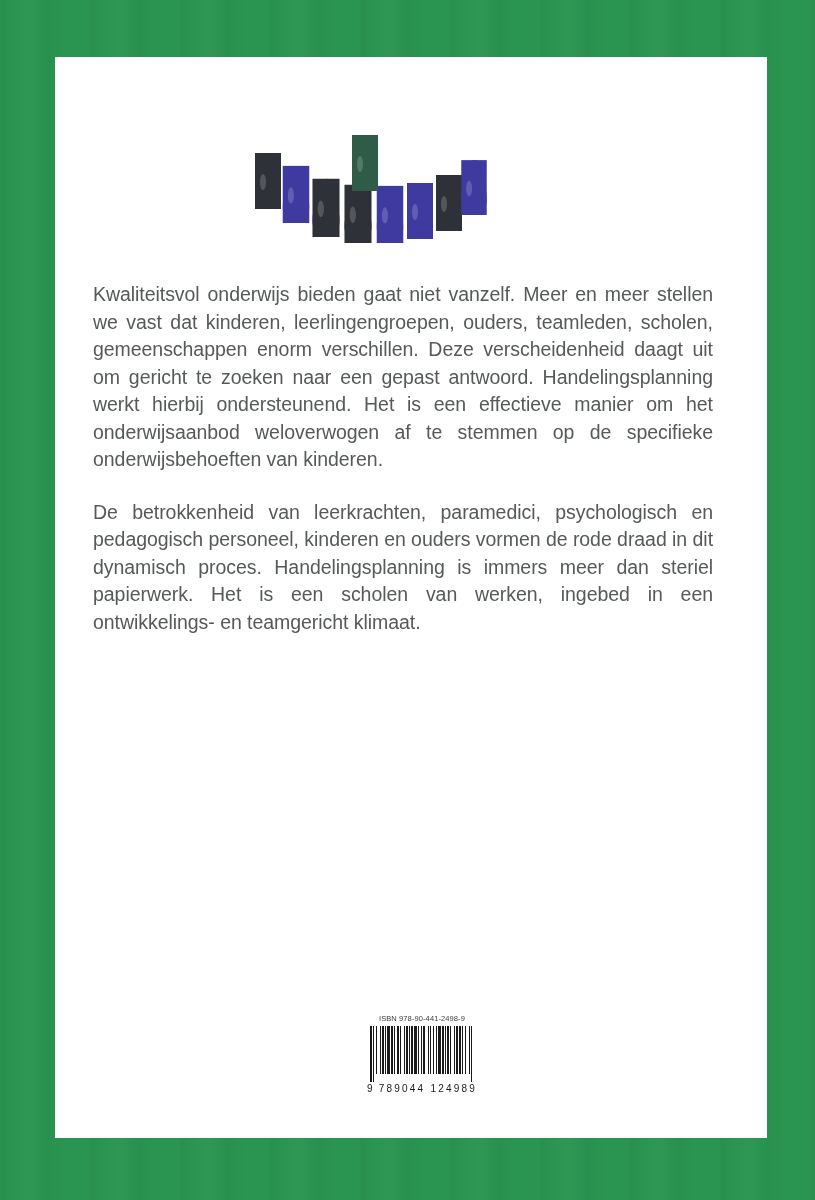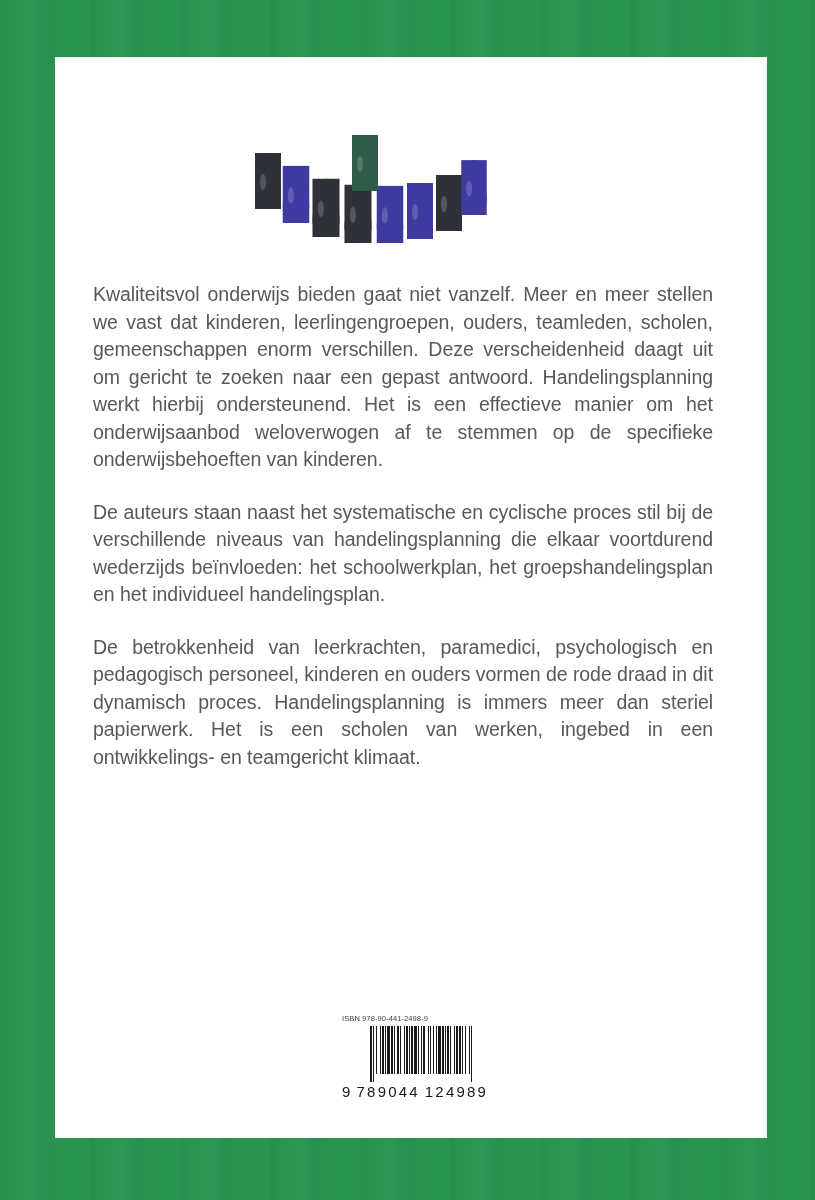--- a/index.html
+++ b/index.html
@@ -123,21 +123,21 @@
     color: #4b4b8e;
     font-weight: bold;
   }
 
   
   .barcode-area {
     position: absolute;
     left: 287px;
     top: 957px;
     width: 160px;
-    text-align: left;
+    text-align: center;
   }
   .isbn-text {
     font-family: "Liberation Sans", sans-serif;
     font-size: 7.5px;
     color: #3c3c3c;
     letter-spacing: 0.1px;
     margin-bottom: 3px;
     white-space: nowrap;
   }
   .barcode-bars {
@@ -149,21 +149,21 @@
     align-items: flex-start;
     justify-content: center;
     gap: 0;
   }
   .barcode-bars span {
     display: inline-block;
     background: #1a1a1a;
   }
   .barcode-digits {
     font-family: "Liberation Sans", sans-serif;
-    font-size: 15px;
+    font-size: 10px;
     color: #1a1a1a;
     letter-spacing: 2.2px;
     margin-top: 1px;
     white-space: nowrap;
   }
   .barcode-digits .lead {
     margin-right: 4px;
   }
   .barcode-digits .grp {
     margin-right: 5px;
@@ -229,21 +229,20 @@
         <div class="pawn" style="background: rgb(46, 92, 71); left: 297px; top: 0px; transform: scale(1); transform-origin: center bottom;">
           <div class="head"></div>
           <div class="neck"></div>
           <div class="body"></div>
           <div class="gloss"></div>
         </div>
       </div>
 
     <div class="copy">
       <p>Kwaliteitsvol onderwijs bieden gaat niet vanzelf.  Meer en meer stellen we vast dat kinderen, leerlingengroepen, ouders, teamleden, scholen, gemeenschappen enorm verschillen. Deze verscheidenheid daagt uit om gericht te zoeken naar een gepast antwoord. Handelingsplanning werkt hierbij ondersteunend. Het is een effectieve manier om het onderwijsaanbod weloverwogen af te stemmen op de specifieke onderwijsbehoeften van kinderen.</p>
-      <p>De auteurs staan naast het systematische en cyclische proces stil bij de verschillende niveaus van handelingsplanning die elkaar voortdurend wederzijds beïnvloeden: het schoolwerkplan, het groepshandelingsplan en het individueel handelingsplan.</p>
       <p>De betrokkenheid van leerkrachten, paramedici, psychologisch en pedagogisch personeel, kinderen en ouders vormen de rode draad in dit dynamisch proces. Handelingsplanning is immers meer dan steriel papierwerk. Het is een scholen van werken, ingebed in een ontwikkelings- en teamgericht klimaat.</p>
 
 
     </div>
 
     <div class="barcode-area">
       <div class="isbn-text">ISBN 978-90-441-2498-9</div>
       <div class="barcode-bars">
           <span style="width: 2px; height: 56px; background: rgb(26, 26, 26);"></span>
           <span style="width: 1px; height: 56px; background: transparent;"></span>

